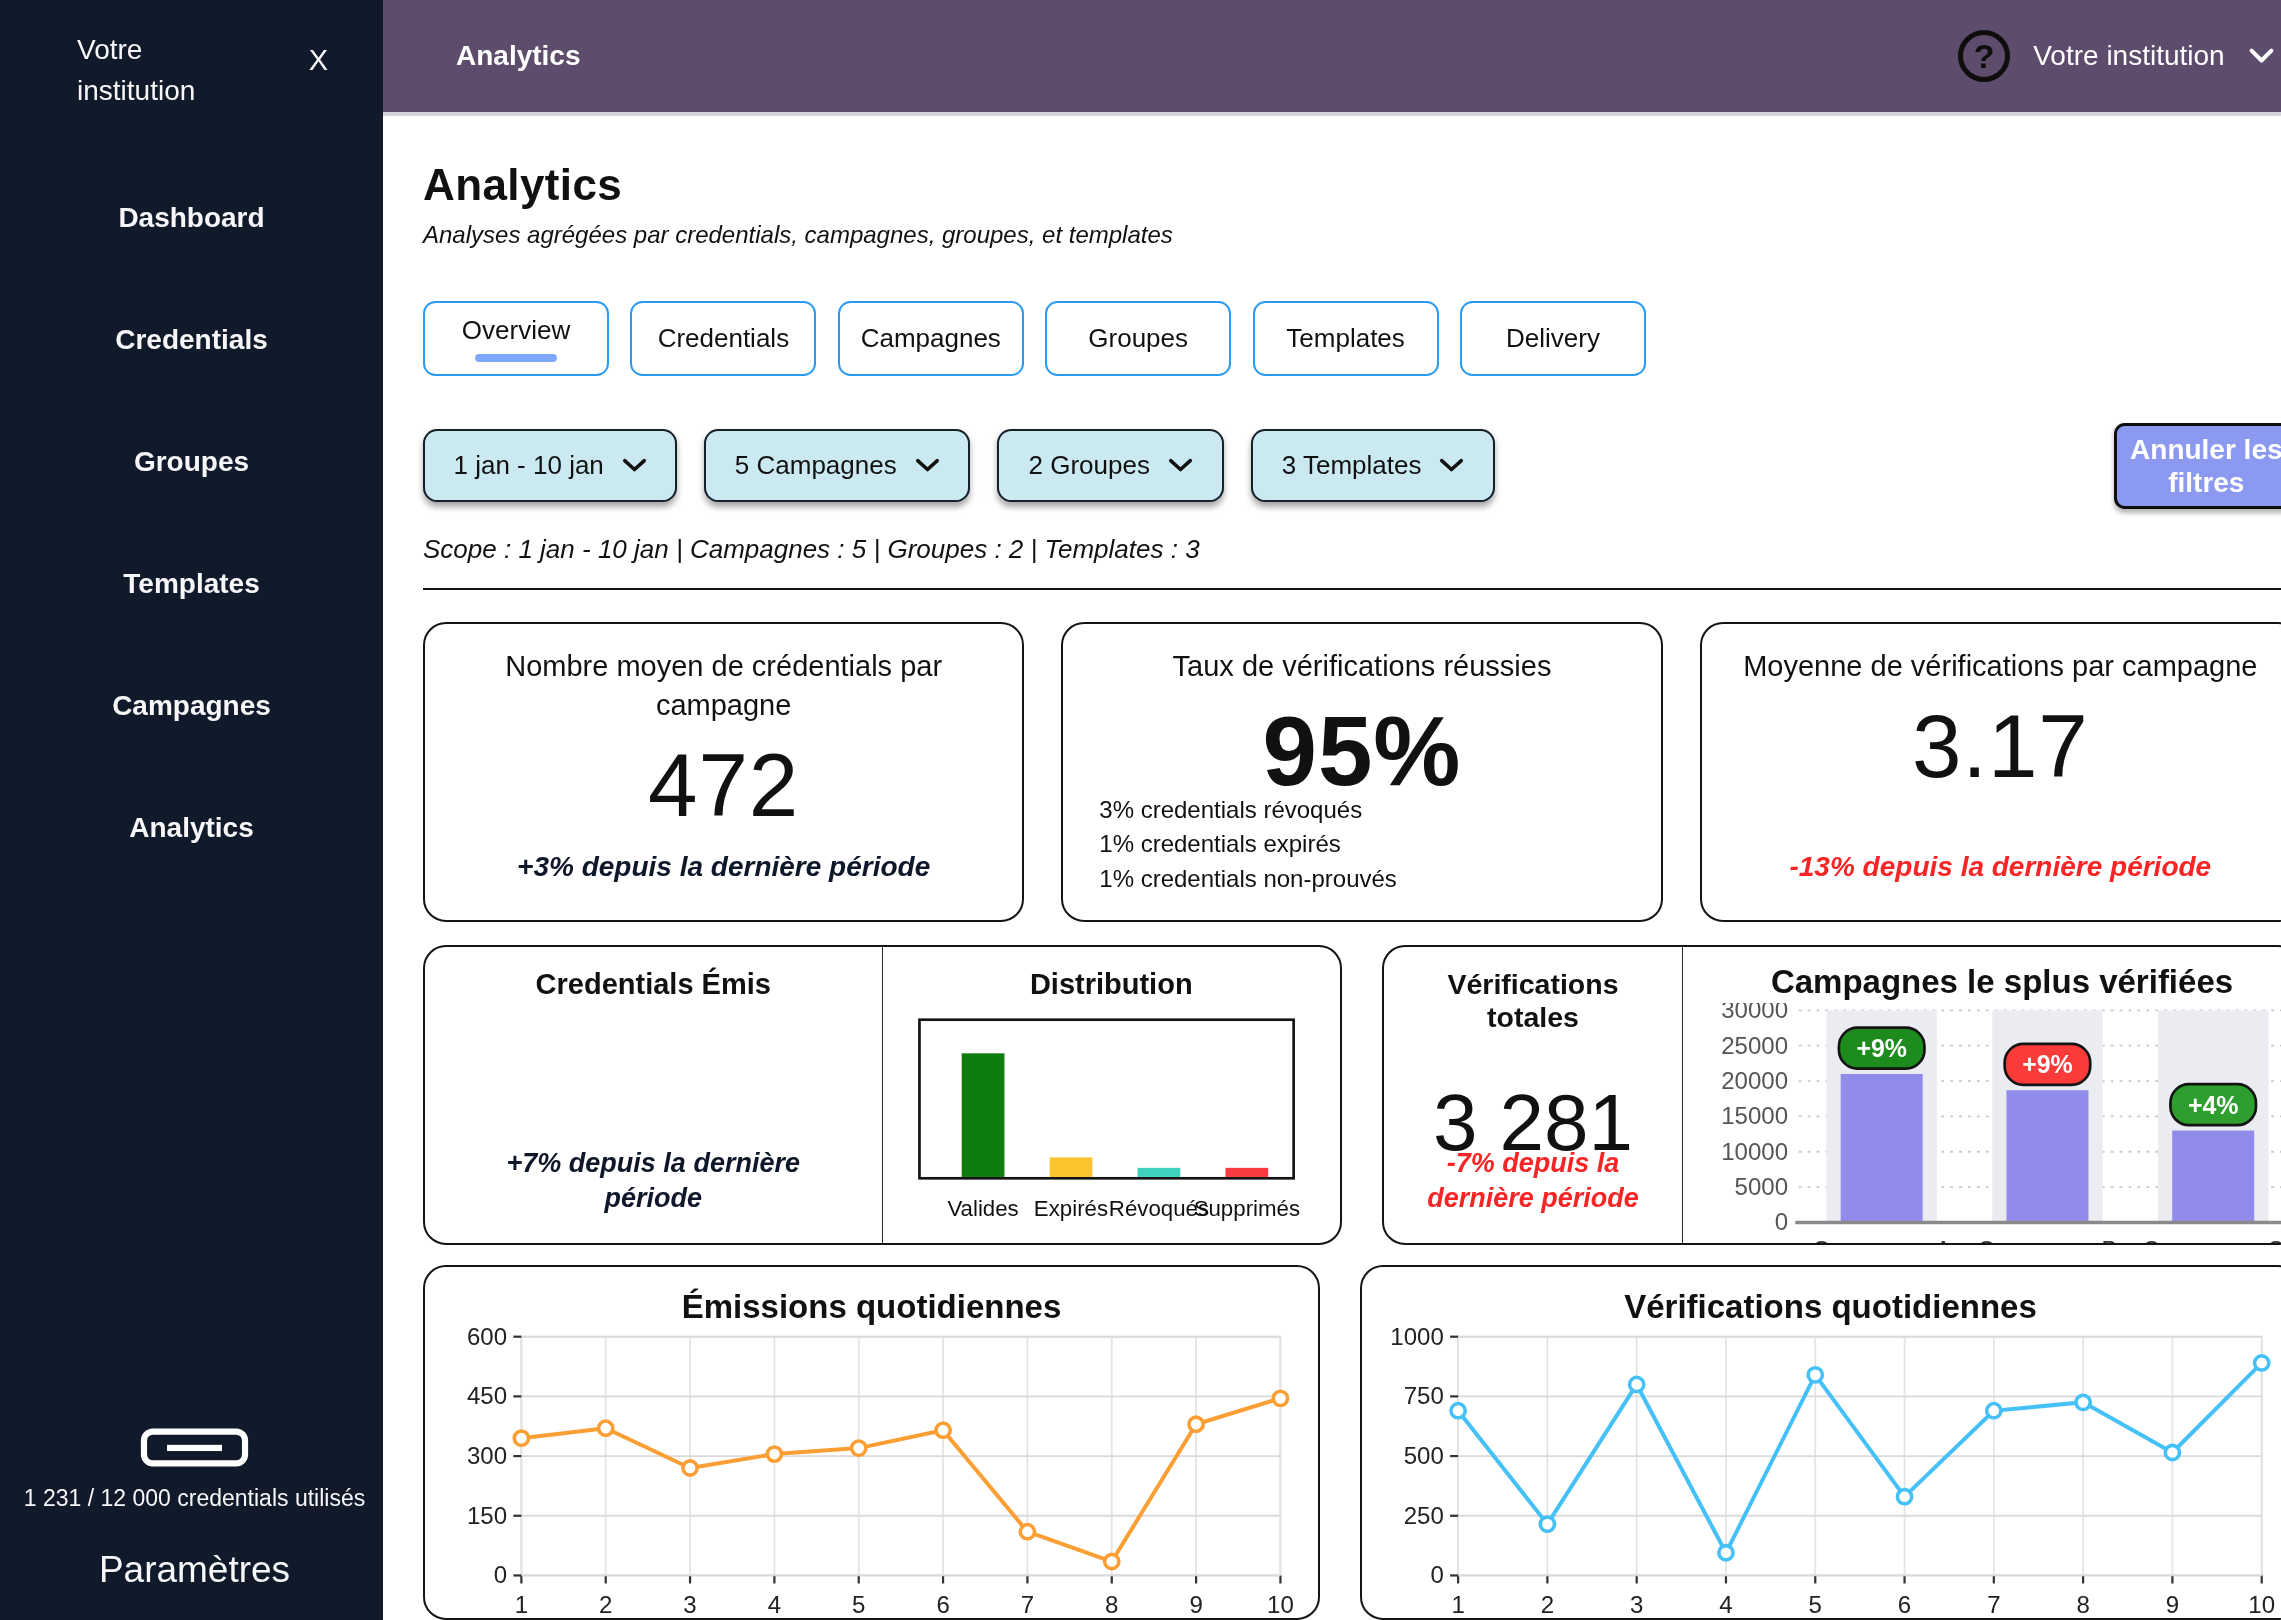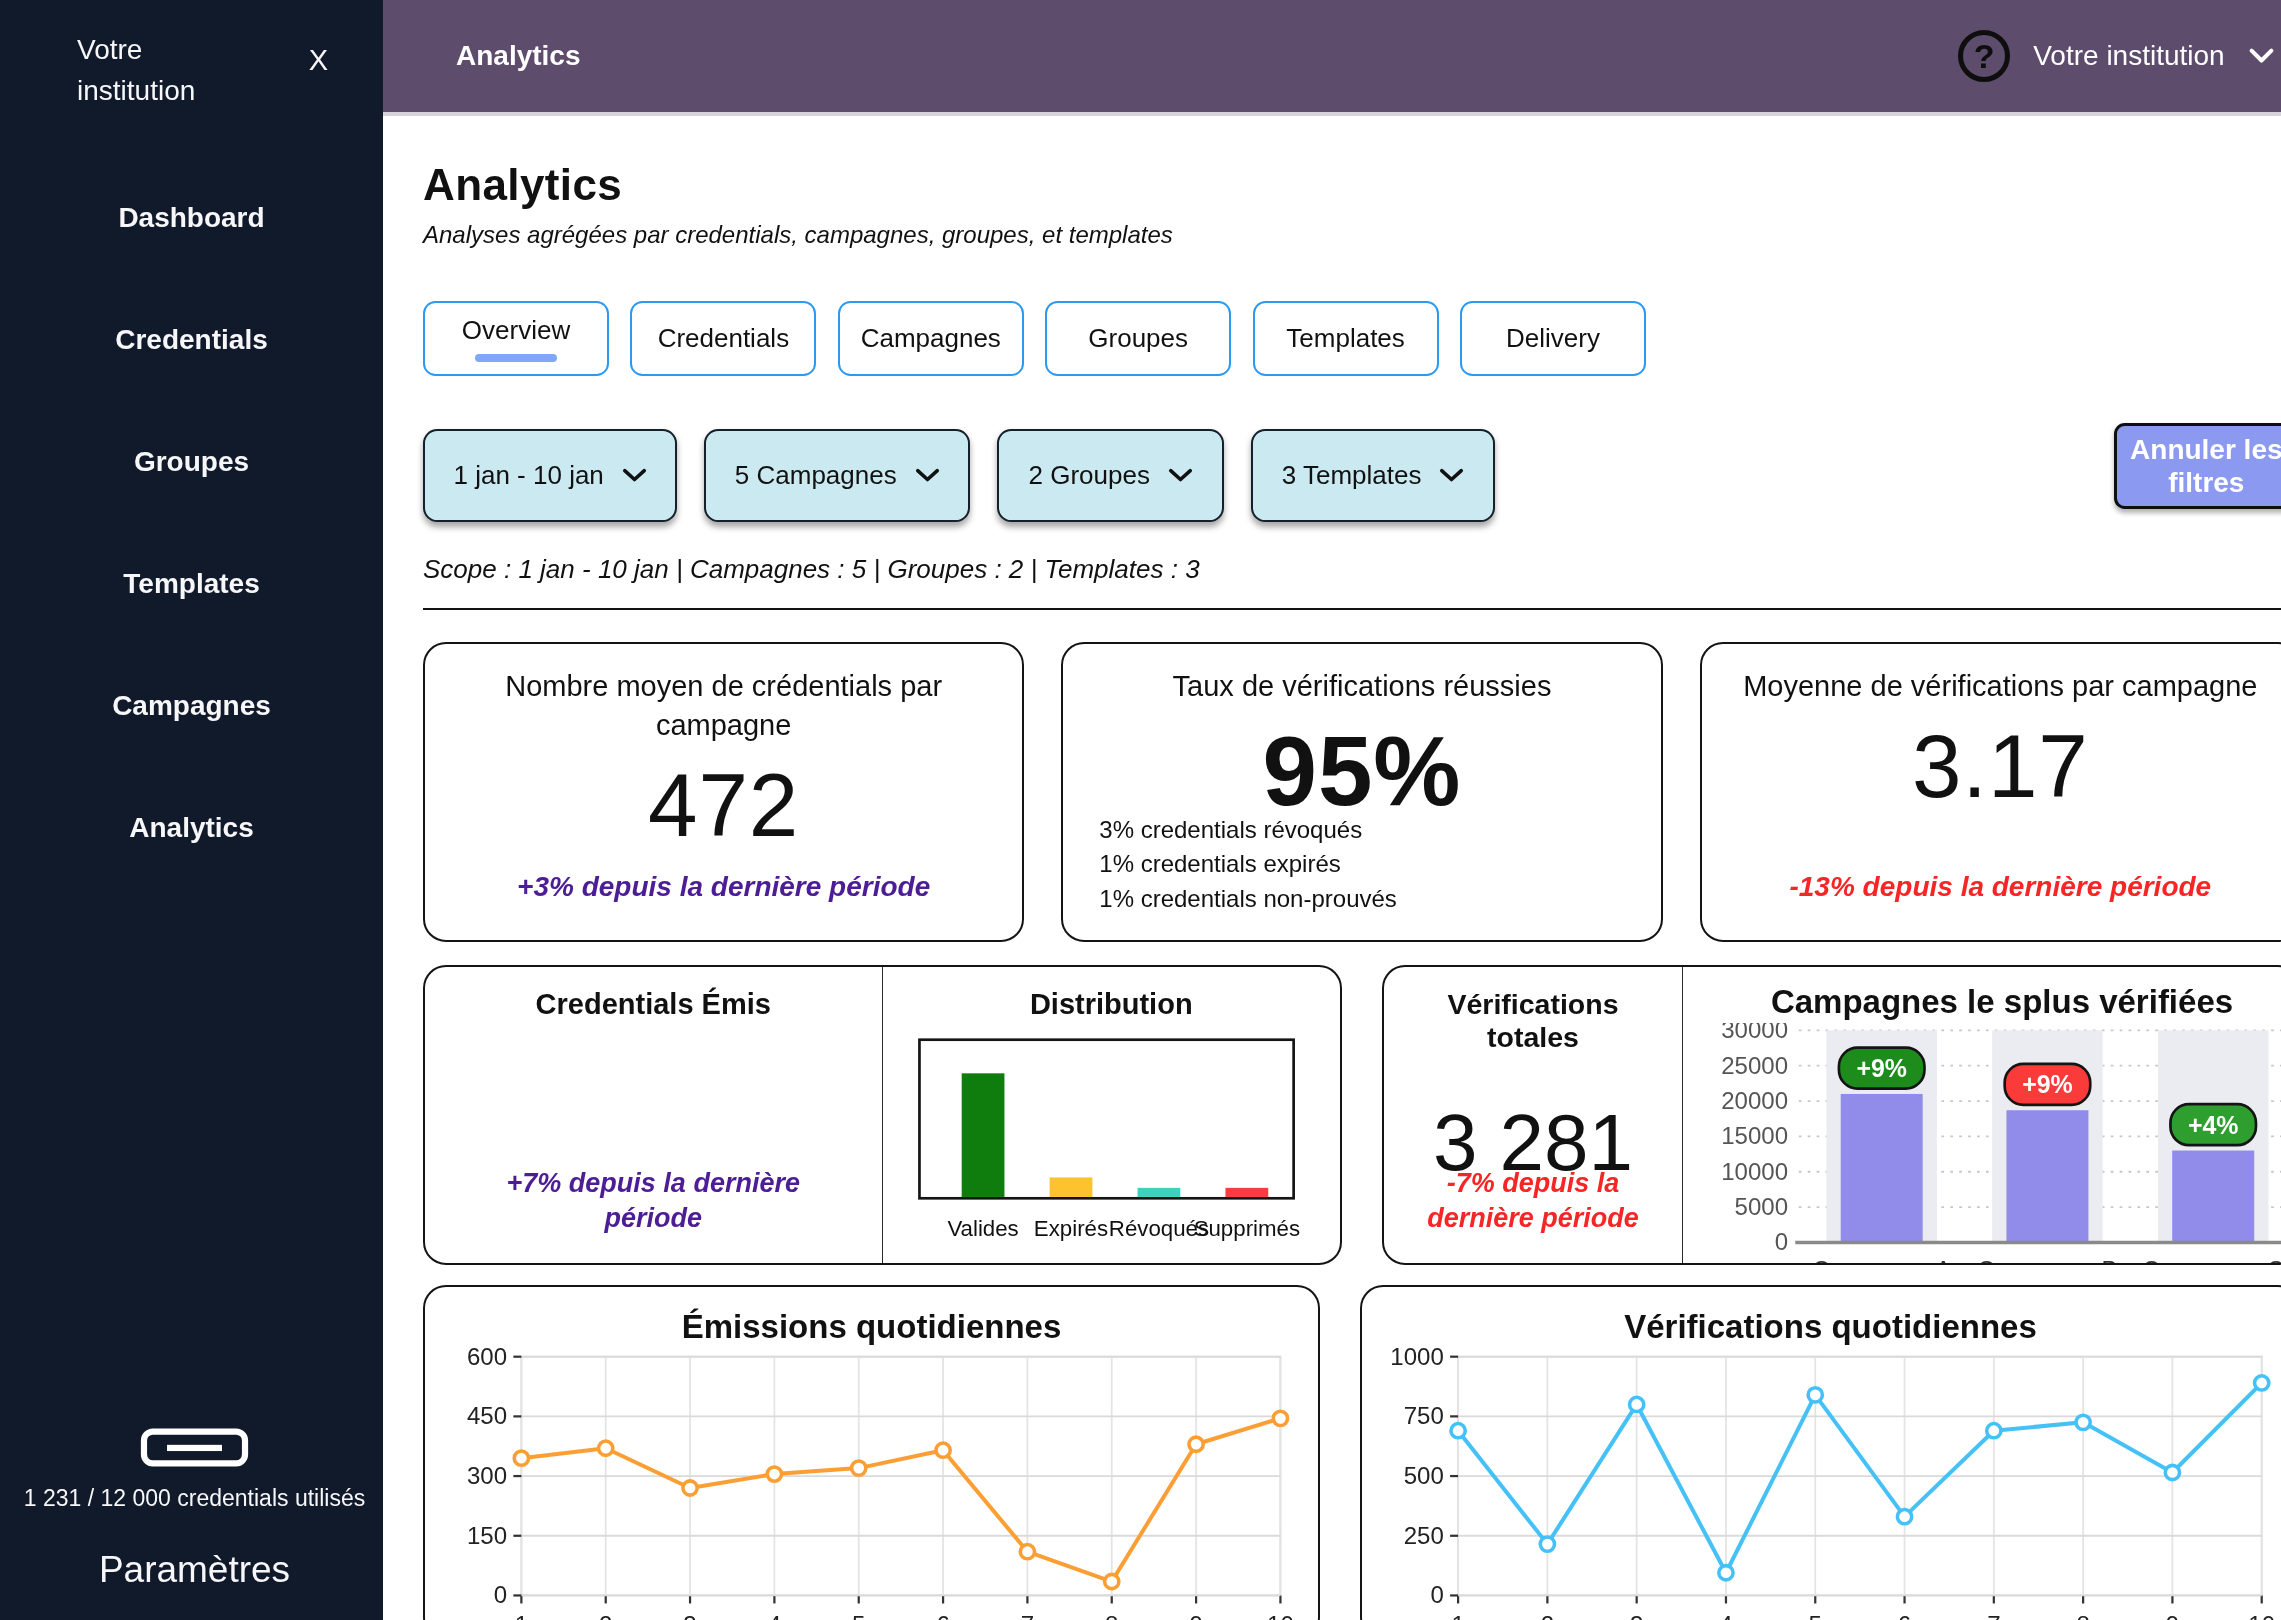--- a/index.html
+++ b/index.html
@@ -31,33 +31,33 @@
   h1 { font-size: 44px; font-weight: 700; margin-top: 23px; letter-spacing: 0.4px; }
   .subtitle { font-size: 24px; font-style: italic; margin-top: 10.7px; }
 
   
   .tabs { display: flex; gap: 21.4px; margin-top: 52px; }
   .tab { width: 186px; height: 75px; background: #fff; border: 2.7px solid #2b9af3; border-radius: 12.5px; display: flex; flex-direction: column; align-items: center; justify-content: center; font-size: 26px; cursor: pointer; }
   .tab-underline { width: 82px; height: 8px; border-radius: 4.5px; background: #7fa8f8; margin-top: 8px; }
 
   
   .filter-row { display: flex; gap: 27px; margin-top: 53px; align-items: center; position: relative; }
-  .dropdown { background: #cbe9f1; border: 2.7px solid #15202b; border-radius: 14.3px; height: 93px; display: flex; align-items: center; justify-content: center; gap: 18px; font-size: 26px; padding: 0 28.5px; min-width: 227px; box-shadow: 0 4.5px 6.2px rgba(0,0,0,0.35); cursor: pointer; }
+  .dropdown { background: #cbe9f1; border: 2.7px solid #15202b; border-radius: 14.3px; height: 73px; display: flex; align-items: center; justify-content: center; gap: 18px; font-size: 26px; padding: 0 28.5px; min-width: 227px; box-shadow: 0 4.5px 6.2px rgba(0,0,0,0.35); cursor: pointer; }
   .annuler { position: absolute; right: 2.7px; top: -6.2px; width: 184px; background: #8b9af0; border: 3.6px solid #0f0f0f; border-radius: 10.7px; color: #fff; font-weight: 700; font-size: 28px; line-height: 1.18; text-align: center; padding: 7.1px 5.3px; box-shadow: 0 3.6px 5.3px rgba(0,0,0,0.3); cursor: pointer; font-family: "Liberation Sans", sans-serif; }
   .scope { font-size: 26px; font-style: italic; margin-top: 32px; }
   hr.rule { border: none; border-top: 2.7px solid #141414; margin-top: 23px; }
 
   
   .kpi-row { display: flex; gap: 37px; margin-top: 32px; }
   .kpi { flex: 1; height: 300px; border: 2.7px solid #141414; border-radius: 23px; text-align: center; padding: 23px 25px; position: relative; background: #fff; }
   .kpi-title { font-size: 29px; line-height: 1.35; }
   .kpi-value { font-size: 89px; margin-top: 9px; letter-spacing: 0.9px; }
   .kpi-value.bold { font-weight: 700; font-size: 98px; }
   .kpi-delta { position: absolute; bottom: 37px; left: 0; right: 0; font-size: 28px; font-weight: 700; font-style: italic; }
-  .green { color: #4c1d95; }
+  .green { color: #0f172a; }
   .red { color: #f72525; }
   .kpi-notes { position: absolute; bottom: 23px; left: 36px; text-align: left; font-size: 24px; line-height: 1.45; }
 
   
   .row2 { display: flex; gap: 40px; margin-top: 23px; }
   .split-card { flex: 1; height: 300px; border: 2.7px solid #141414; border-radius: 23px; display: flex; overflow: hidden; background: #fff; }
   .sec { padding: 21.4px 16px; text-align: center; position: relative; }
   .sec-divider { border-right: 1.8px solid #2a2a2a; text-align: center; }
   .sec-half { width: 50%; }
   .sec-340 { width: 299px; flex-shrink: 0; }

